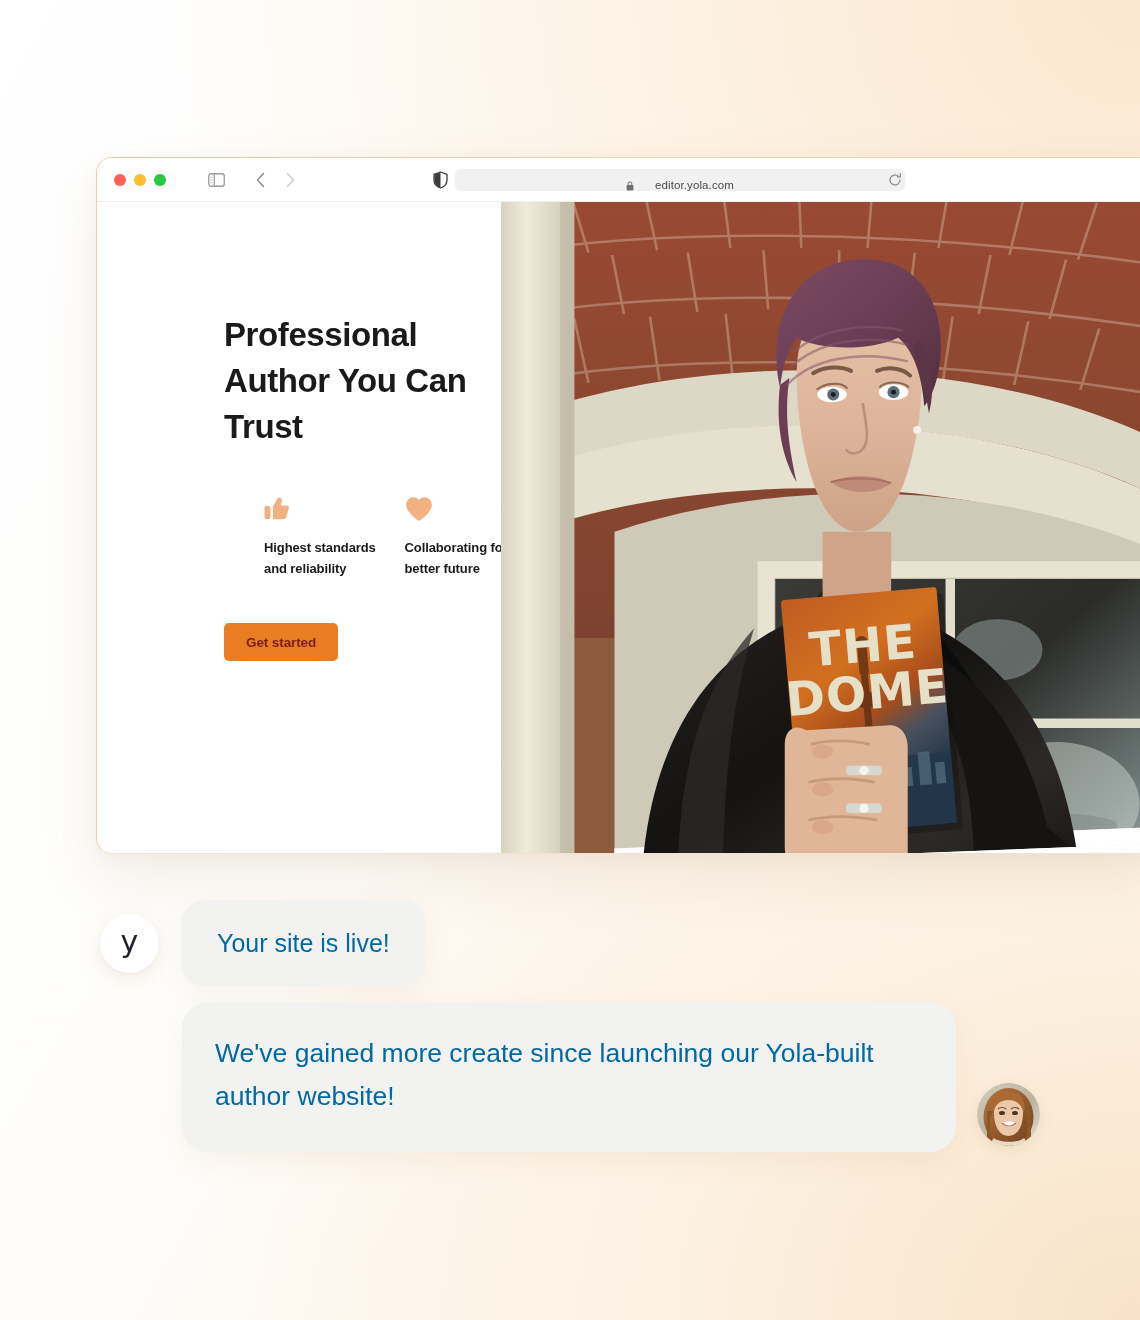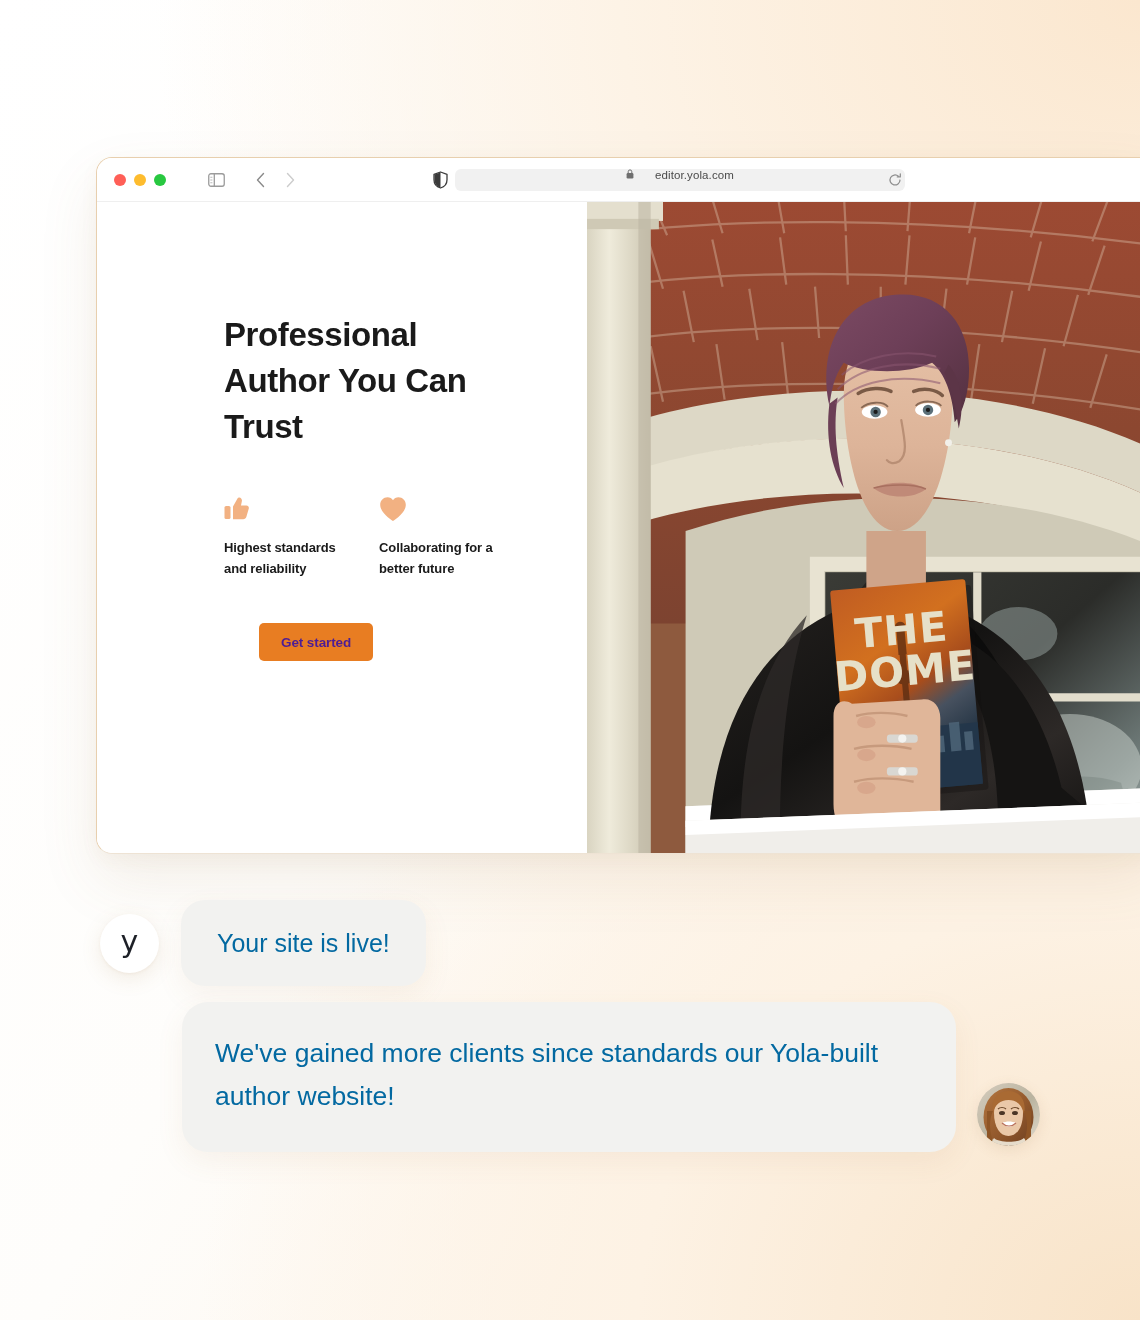--- a/index.html
+++ b/index.html
@@ -80,21 +80,21 @@
   }
 
   .urlbar {
     position: absolute;
     left: 358px;
     width: 450px;
     height: 22px;
     background: #f1f1f1;
     border-radius: 6px;
     display: flex;
-    align-items: flex-start;
+    align-items: flex-end;
     justify-content: center;
     gap: 21px;
   }
   .urlbar .lock { display: flex; align-items: center; color: #6f6f6f; }
   .urlbar .url-text {
     font-size: 11.5px;
     color: #4b4b4b;
     letter-spacing: .1px;
   }
   .reload-btn {
@@ -105,21 +105,21 @@
     color: #8e8e8e;
   }
 
   
   .site {
     display: flex;
     height: calc(100% - 44px);
   }
 
   .site-left {
-    width: 490px;
+    width: 404px;
     background: #ffffff;
     position: relative;
     flex: none;
   }
 
   .hero-inner {
     position: absolute;
     left: 127px;
     top: 110px;
     width: 300px;
@@ -138,47 +138,47 @@
     font-size: 13.5px;
     line-height: 24px;
     color: #8d8d8d;
     max-width: 282px;
   }
 
   .features {
     margin-top: 42px;
     display: flex;
     gap: 21px;
+    margin-left: 40px;
   }
   .feature { width: 134px; }
   .feature-icon { height: 30px; display: flex; align-items: flex-end; color: #f2b182; }
   .feature-label {
     margin-top: 15px;
     font-size: 13px;
     line-height: 21px;
     font-weight: 700;
     color: #1a1a1a;
     letter-spacing: -0.1px;
   }
 
   .cta {
     margin-top: 44px;
     display: inline-block;
     background: #e87d22;
-    color: #4c1d95;
+    color: #7f1d1d;
     border: none;
     border-radius: 5px;
     padding: 0 22px;
     height: 38px;
     font-size: 13.5px;
     font-weight: 700;
     font-family: "Liberation Sans", sans-serif;
     letter-spacing: -0.1px;
     cursor: pointer;
-    margin-left: 35px;
   }
 
   .site-right {
     flex: 1;
     position: relative;
     overflow: hidden;
     background: #8e5a3e;
   }
 
   
@@ -534,21 +534,21 @@
 <div class="chat">
 
   <div class="row1">
     <div class="avatar-y">
       <span class="glyph">y</span>
     </div>
     <div class="bubble bubble-1">Your site is live!</div>
   </div>
 
   <div class="row2">
-    <div class="bubble bubble-2">We've gained more clients since standards our Yola-built author website!</div>
+    <div class="bubble bubble-2">We've gained more create since launching our Yola-built author website!</div>
     <div class="avatar-photo">
       <svg width="63" height="63" viewBox="0 0 63 63">
         <defs>
           <linearGradient id="avBg" x1="0" y1="0" x2="1" y2="1">
             <stop offset="0%" stop-color="#d6cdbe"></stop>
             <stop offset="55%" stop-color="#b9b39f"></stop>
             <stop offset="100%" stop-color="#e3ddd0"></stop>
           </linearGradient>
           <linearGradient id="avHair" x1="0" y1="0" x2="1" y2="1">
             <stop offset="0%" stop-color="#b4763f"></stop>

